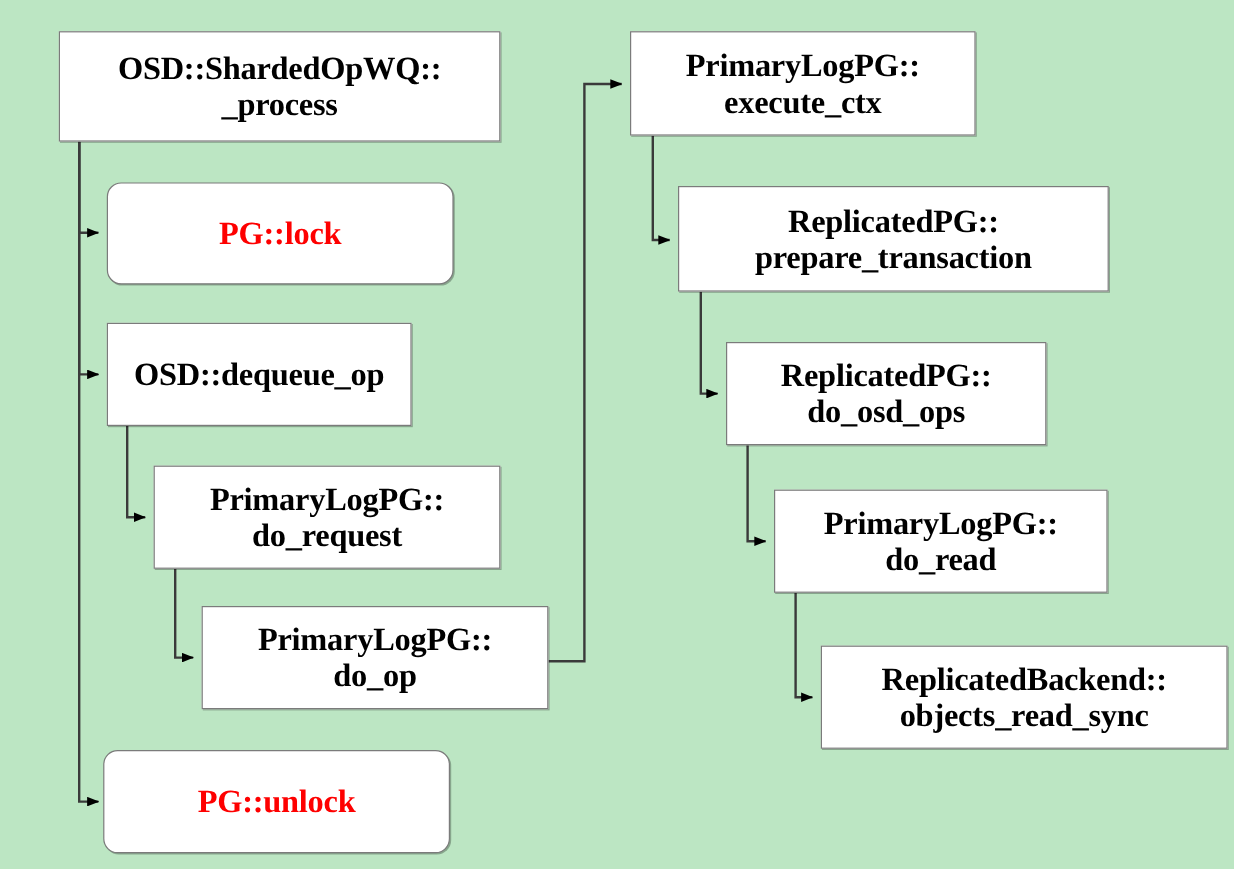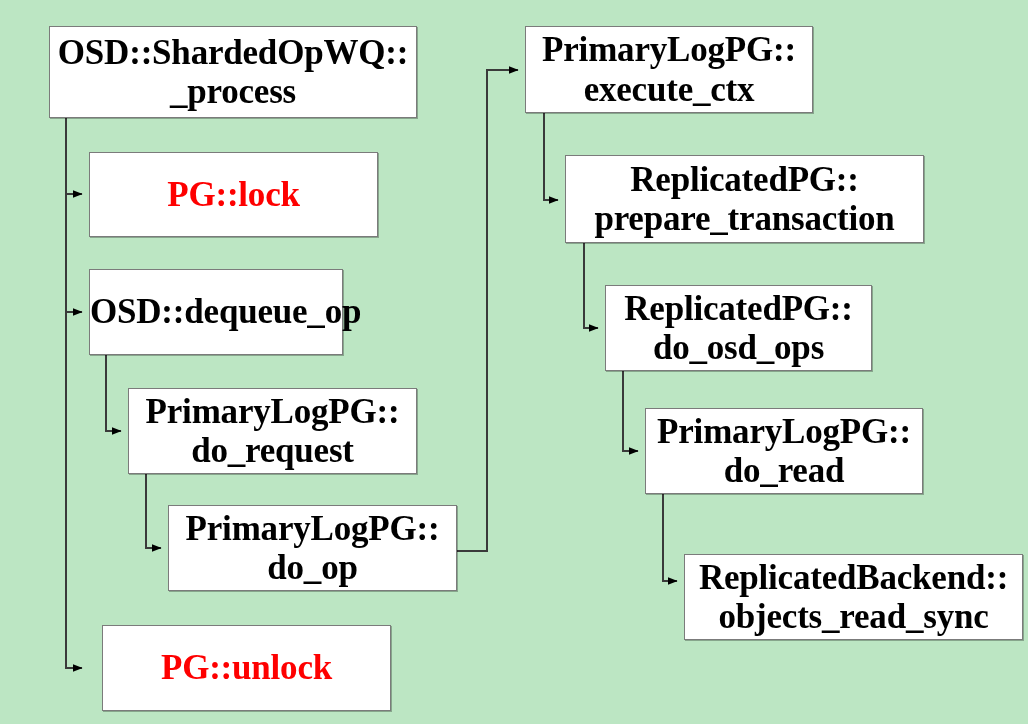--- a/index.html
+++ b/index.html
@@ -30,28 +30,29 @@
     position: absolute;
     box-sizing: border-box;
     background: #ffffff;
     border: 1px solid #7b7b7b;
     box-shadow: 1px 1px 0 rgba(0,0,0,0.28);
     display: flex;
     align-items: center;
     justify-content: center;
     text-align: center;
     font-weight: bold;
-    font-size: 35px;
+    font-size: 27px;
     line-height: 1.12;
     color: #000000;
     letter-spacing: -0.2px;
     white-space: pre-line;
   }
   .node.accent {
     color: #fe0000;
+    border-radius: 12px;
   }
   .node .label {
     display: block;
     width: 100%;
     padding: 0 6px;
   }
 </style>
 </head>
 <body style="background: rgb(188, 230, 195);">
 
@@ -79,26 +80,26 @@
 
   <div id="nodes">
       <div class="node" style="left: 49px; top: 26px; width: 368px; height: 92px; background: rgb(255, 255, 255); border-color: rgb(123, 123, 123); color: rgb(0, 0, 0);"><span class="label">OSD::ShardedOpWQ::
 _process</span></div>
       <div class="node accent" style="left: 89px; top: 152px; width: 289px; height: 85px; background: rgb(255, 255, 255); border-color: rgb(123, 123, 123); color: rgb(254, 0, 0);"><span class="label">PG::lock</span></div>
       <div class="node" style="left: 89px; top: 269px; width: 254px; height: 86px; background: rgb(255, 255, 255); border-color: rgb(123, 123, 123); color: rgb(0, 0, 0);"><span class="label">OSD::dequeue_op</span></div>
       <div class="node" style="left: 128px; top: 388px; width: 289px; height: 86px; background: rgb(255, 255, 255); border-color: rgb(123, 123, 123); color: rgb(0, 0, 0);"><span class="label">PrimaryLogPG::
 do_request</span></div>
       <div class="node" style="left: 168px; top: 505px; width: 289px; height: 86px; background: rgb(255, 255, 255); border-color: rgb(123, 123, 123); color: rgb(0, 0, 0);"><span class="label">PrimaryLogPG::
 do_op</span></div>
-      <div class="node accent" style="left: 102px; top: 625px; width: 289px; height: 86px; background: rgb(255, 255, 255); border-color: rgb(123, 123, 123); color: rgb(254, 0, 0);"><span class="label">PG::unlock</span></div>
+      <div class="node accent" style="left: 86px; top: 625px; width: 289px; height: 86px; background: rgb(255, 255, 255); border-color: rgb(123, 123, 123); color: rgb(254, 0, 0);"><span class="label">PG::unlock</span></div>
       <div class="node" style="left: 525px; top: 26px; width: 288px; height: 87px; background: rgb(255, 255, 255); border-color: rgb(123, 123, 123); color: rgb(0, 0, 0);"><span class="label">PrimaryLogPG::
 execute_ctx</span></div>
       <div class="node" style="left: 565px; top: 155px; width: 359px; height: 88px; background: rgb(255, 255, 255); border-color: rgb(123, 123, 123); color: rgb(0, 0, 0);"><span class="label">ReplicatedPG::
 prepare_transaction</span></div>
       <div class="node" style="left: 605px; top: 285px; width: 267px; height: 86px; background: rgb(255, 255, 255); border-color: rgb(123, 123, 123); color: rgb(0, 0, 0);"><span class="label">ReplicatedPG::
 do_osd_ops</span></div>
       <div class="node" style="left: 645px; top: 408px; width: 278px; height: 86px; background: rgb(255, 255, 255); border-color: rgb(123, 123, 123); color: rgb(0, 0, 0);"><span class="label">PrimaryLogPG::
 do_read</span></div>
-      <div class="node" style="left: 684px; top: 538px; width: 339px; height: 86px; background: rgb(255, 255, 255); border-color: rgb(123, 123, 123); color: rgb(0, 0, 0); margin-top: 16px;"><span class="label">ReplicatedBackend::
+      <div class="node" style="left: 684px; top: 538px; width: 339px; height: 86px; background: rgb(255, 255, 255); border-color: rgb(123, 123, 123); color: rgb(0, 0, 0);"><span class="label">ReplicatedBackend::
 objects_read_sync</span></div>
     </div>
 
 </div>
 
 </body></html>

